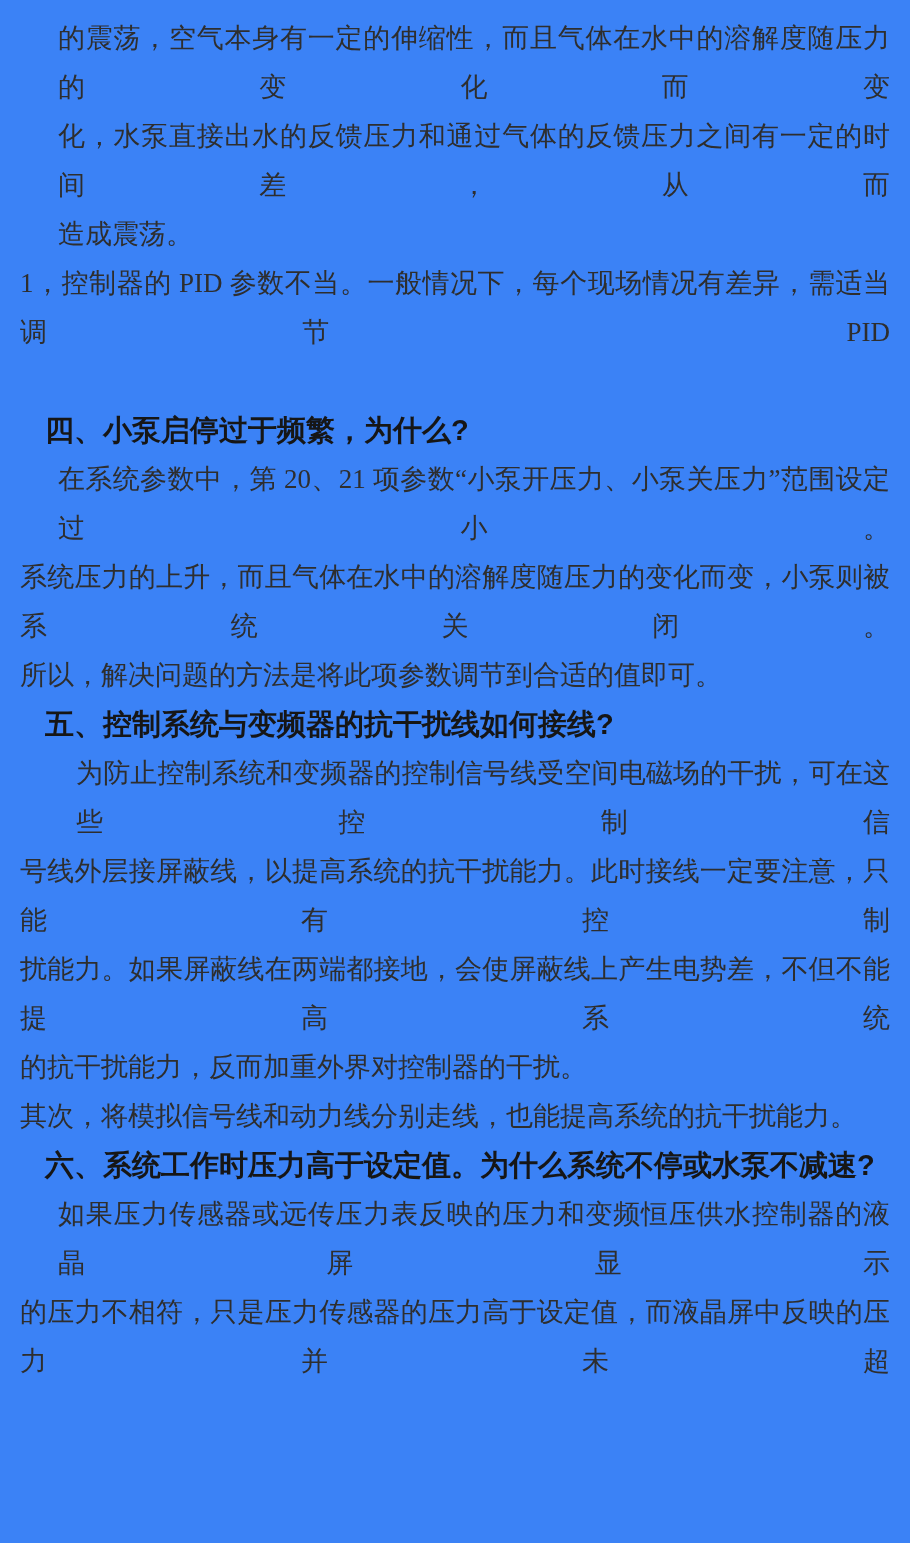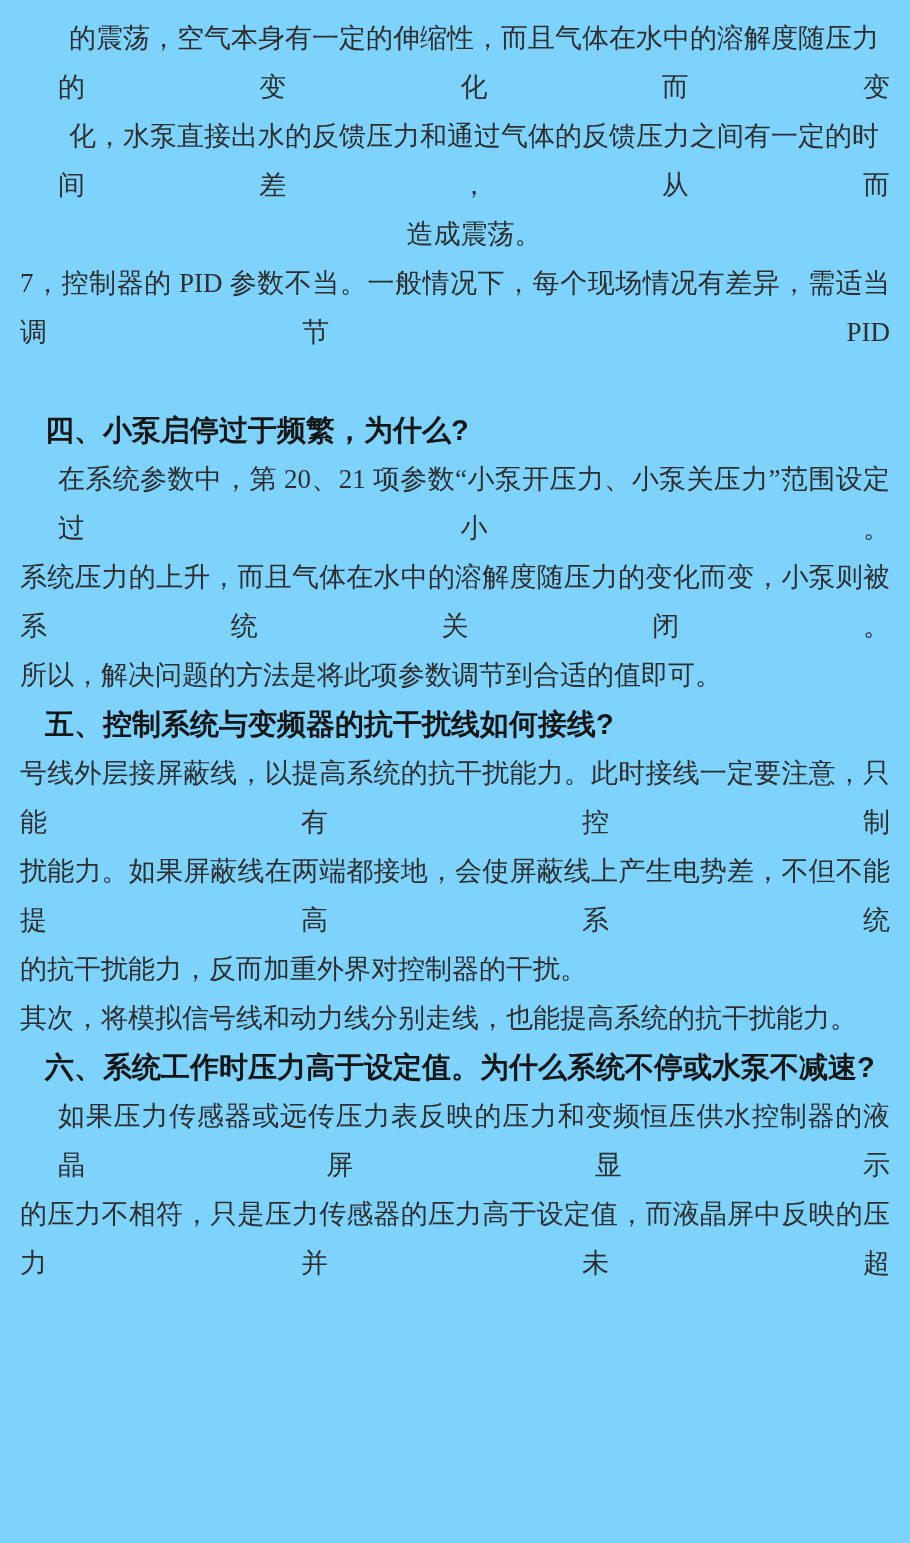--- a/index.html
+++ b/index.html
@@ -4,21 +4,21 @@
 <style>
   html, body {
     margin: 0;
     padding: 0;
     background: #ffffff;
   }
   .page {
     position: relative;
     width: 910px;
     height: 1543px;
-    background: #7dd3fc;
+    background: #3b82f6;
     overflow: hidden;
     box-sizing: border-box;
     padding-top: 14px;
     font-family: "Liberation Serif", "DejaVu Serif", serif;
     color: #2e2e2e;
   }
   .line {
     box-sizing: border-box;
     width: 910px;
     padding: 0 20px;
@@ -27,21 +27,21 @@
     white-space: nowrap;
     letter-spacing: 0px;
   }
   
   .fill {
     white-space: normal;
     text-align: justify;
     text-align-last: justify;
   }
   
-  .hang { padding-left: 58px; text-align: center; }
+  .hang { padding-left: 58px; }
   
   .ind  { padding-left: 58px; }
   .ind2 { padding-left: 76px; }
   
   .h {
     font-family: "Liberation Sans", "DejaVu Sans", sans-serif;
     font-weight: bold;
     font-size: 29px;
     line-height: 49px;
     color: #161616;
@@ -51,30 +51,31 @@
 </style>
 </head>
 <body>
 
 <div class="page">
 
   <div class="line hang fill">的震荡，空气本身有一定的伸缩性，而且气体在水中的溶解度随压力的变化而变</div>
   <div class="line hang fill">化，水泵直接出水的反馈压力和通过气体的反馈压力之间有一定的时间差，从而</div>
   <div class="line hang">造成震荡。</div>
 
-  <div class="line fill">7，控制器的 PID 参数不当。一般情况下，每个现场情况有差异，需适当调节 PID</div>
+  <div class="line fill">1，控制器的 PID 参数不当。一般情况下，每个现场情况有差异，需适当调节 PID</div>
 
   <div class="spacer"></div>
 
   <div class="line h">四、小泵启停过于频繁，为什么?</div>
   <div class="line ind fill">在系统参数中，第 20、21 项参数“小泵开压力、小泵关压力”范围设定过小。</div>
   <div class="line fill">系统压力的上升，而且气体在水中的溶解度随压力的变化而变，小泵则被系统关闭。</div>
   <div class="line">所以，解决问题的方法是将此项参数调节到合适的值即可。</div>
 
   <div class="line h">五、控制系统与变频器的抗干扰线如何接线?</div>
+  <div class="line ind2 fill">为防止控制系统和变频器的控制信号线受空间电磁场的干扰，可在这些控制信</div>
   <div class="line fill">号线外层接屏蔽线，以提高系统的抗干扰能力。此时接线一定要注意，只能有控制</div>
   <div class="line fill">扰能力。如果屏蔽线在两端都接地，会使屏蔽线上产生电势差，不但不能提高系统</div>
   <div class="line">的抗干扰能力，反而加重外界对控制器的干扰。</div>
   <div class="line">其次，将模拟信号线和动力线分别走线，也能提高系统的抗干扰能力。</div>
 
   <div class="line h">六、系统工作时压力高于设定值。为什么系统不停或水泵不减速?</div>
   <div class="line ind fill">如果压力传感器或远传压力表反映的压力和变频恒压供水控制器的液晶屏显示</div>
   <div class="line fill">的压力不相符，只是压力传感器的压力高于设定值，而液晶屏中反映的压力并未超</div>
 
 </div>

